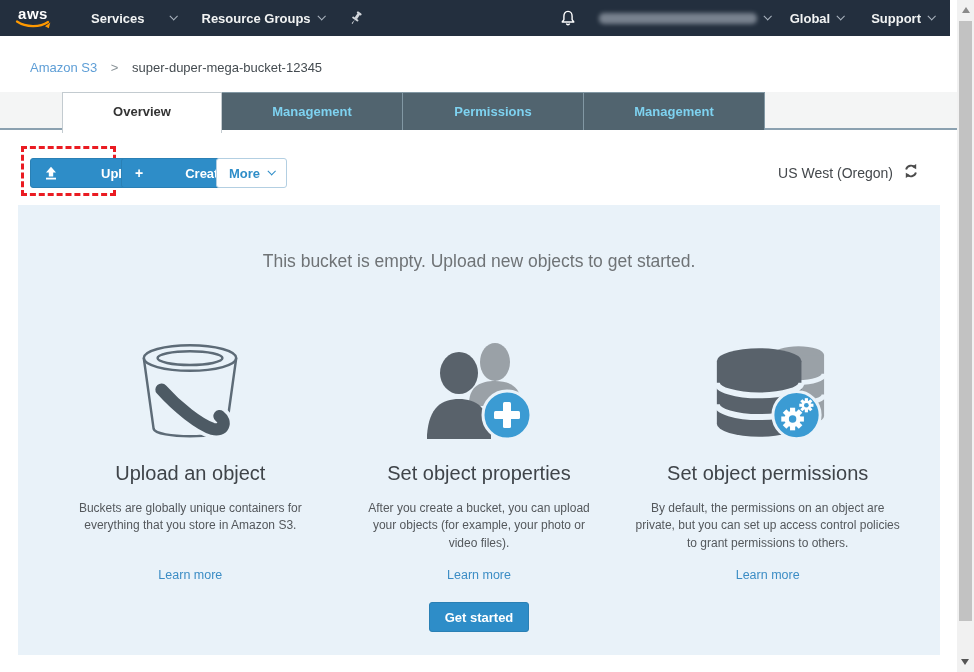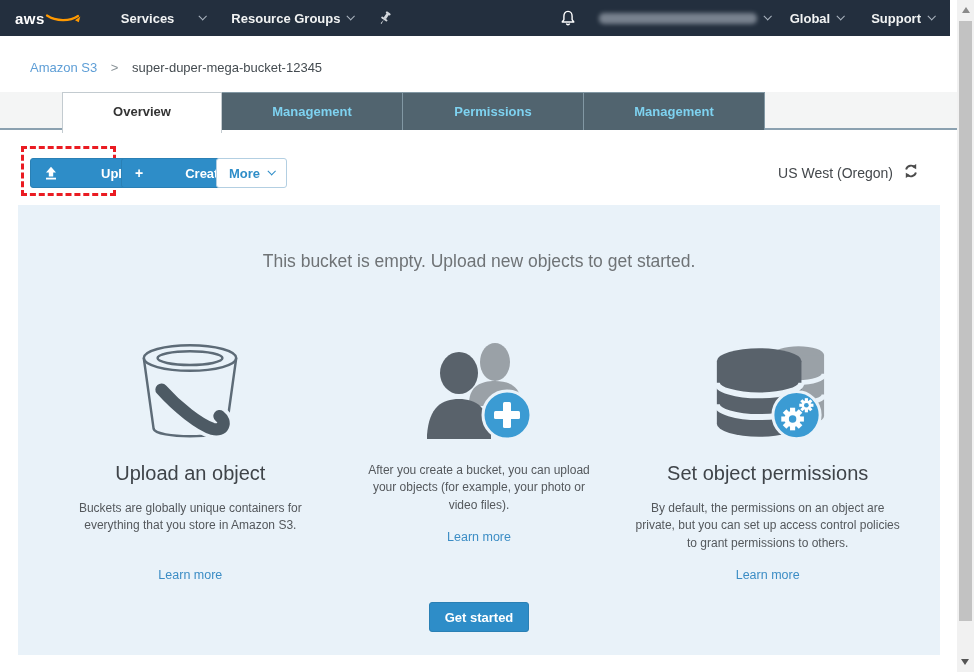--- a/index.html
+++ b/index.html
@@ -7,21 +7,21 @@
   body {
     position:relative; overflow:hidden; background:#ffffff;
     font-family:"Liberation Sans", sans-serif; -webkit-font-smoothing:antialiased;
   }
 
   
   .topnav {
     position:absolute; left:0; top:0; width:950px; height:36px;
     background:#232f3e; display:flex; align-items:center; color:#ffffff;
   }
-  .aws-logo { margin-left:15px; display:flex; flex-direction:row; align-items:center; cursor:pointer; }
+  .aws-logo { margin-left:15px; display:flex; flex-direction:column; align-items:center; cursor:pointer; }
   .aws-logo .aws-text { font-size:15px; font-weight:bold; letter-spacing:.5px; line-height:13px; }
   .nav-item { display:flex; align-items:center; font-size:13px; font-weight:bold; color:#f1f3f3; cursor:pointer; }
   .nav-item.svc { margin-left:40px;gap:18px; }
   .nav-item.rg  { margin-left:26px; }
   .nav-icon { margin-left:24px; display:flex; align-items:center; cursor:pointer; }
   .nav-spacer { flex:1; }
   .chev { display:inline-block; width:6px; height:6px; border-right:1.6px solid currentColor;
           border-bottom:1.6px solid currentColor; transform:rotate(45deg) translateY(-1px);
           margin-left:7px; margin-top:-3px; }
   .nav-item .chev { color:#aab4bf; }
@@ -227,20 +227,21 @@
           </g>
           <g fill="#59626b">
             <ellipse cx="36" cy="35" rx="19" ry="21"></ellipse>
             <path d="M4 97 C6 69 19 61 36 61 C53 61 66 69 68 97 L68 101 L4 101 Z"></path>
           </g>
           <circle cx="84" cy="77" r="24" fill="#3b9bd3" stroke="#e9f2f9" stroke-width="3"></circle>
           <rect x="80" y="64" width="8" height="26" rx="1.5" fill="#ffffff"></rect>
           <rect x="71" y="73" width="26" height="8" rx="1.5" fill="#ffffff"></rect>
         </svg>
       </div>
+      <div class="card-title">Set object properties</div>
       <div class="card-desc w2">After you create a bucket, you can upload your objects (for example, your photo or video files).</div>
       <a class="learn-more">Learn more</a>
     </div>
 
     <div class="card">
       <div class="card-iconbox">
         <svg width="120" height="103" viewBox="0 0 122 104">
           <g fill="#9aa1a7">
             <ellipse cx="92" cy="16" rx="26" ry="9"></ellipse>
             <rect x="66" y="16" width="52" height="62"></rect>

